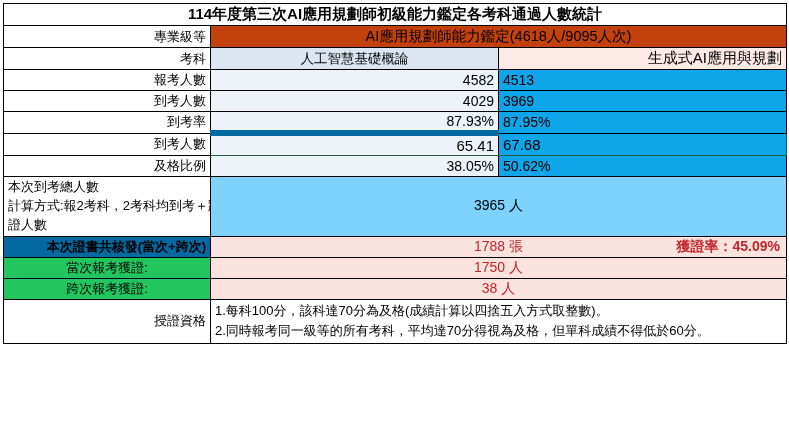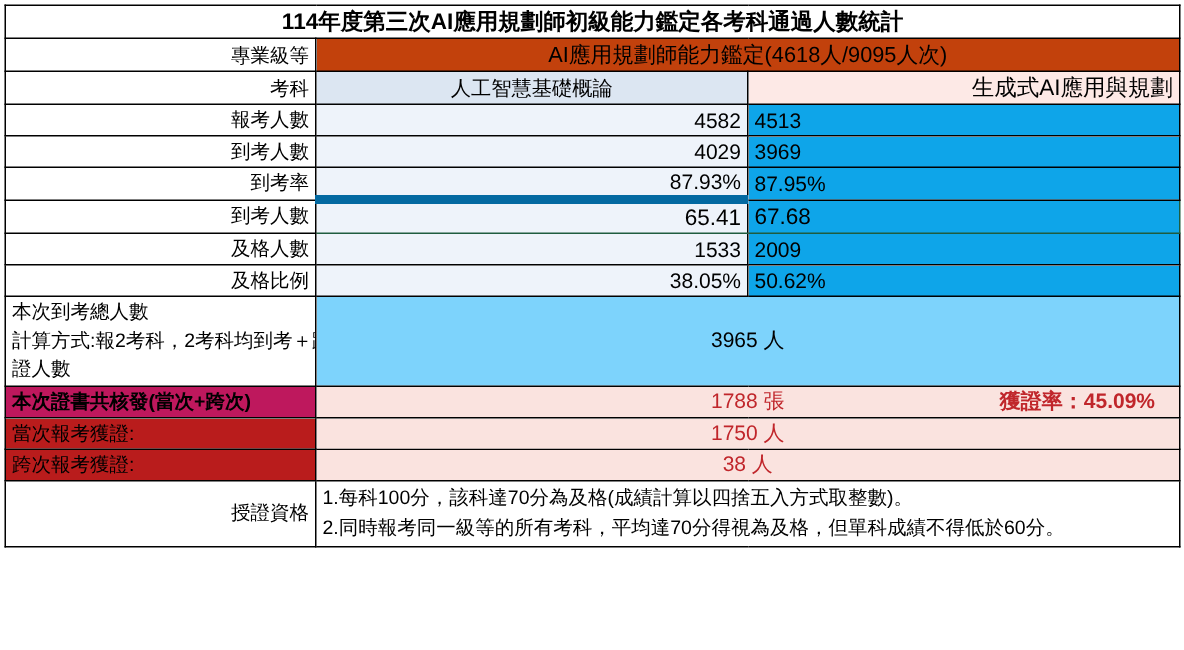--- a/index.html
+++ b/index.html
@@ -86,37 +86,38 @@
     margin-top:19px;
   }
   .totalcalc-val{
     text-align:center;
     background:#7dd3fc;
     vertical-align:middle;
     height:56px;
     font-size:14px;
   }
   .cert-lbl{
-    background:#be185d;
+    text-align:right;
+    background:#0369a1;
     font-weight:bold;
   }
   .cert-lbl2{
-    text-align:left;
-    background:#b91c1c;
+    text-align:center;
+    background:#22c55e;
   }
   .cert-val-red{
     text-align:center;
     background:#fae3df;
     color:#c0262b;
     font-size:14px;
     position:relative;
   }
   .cert-rate{
     position:absolute;
-    right:16px;
+    right:6px;
     top:1px;
     font-weight:bold;
     color:#c0262b;
   }
   .qual-lbl{
     text-align:right;
     vertical-align:middle;
     height:92px;
   }
   .qual-val{
@@ -172,25 +173,20 @@
         <td class="num-blue">87.93%</td>
         <td class="num-pink">87.95%</td>
       </tr>
 
       <tr class="avg-row">
         <td class="lbl">到考人數</td>
         <td class="num-blue">65.41</td>
         <td class="num-pink">67.68</td>
       </tr>
 
-      <tr>
-        <td class="lbl">及格人數</td>
-        <td class="num-blue">1533</td>
-        <td class="num-pink">2009</td>
-      </tr>
 
       <tr>
         <td class="lbl">及格比例</td>
         <td class="num-blue">38.05%</td>
         <td class="num-pink">50.62%</td>
       </tr>
 
       <tr>
         <td class="totalcalc-lbl">
           <div>本次到考總人數</div>

